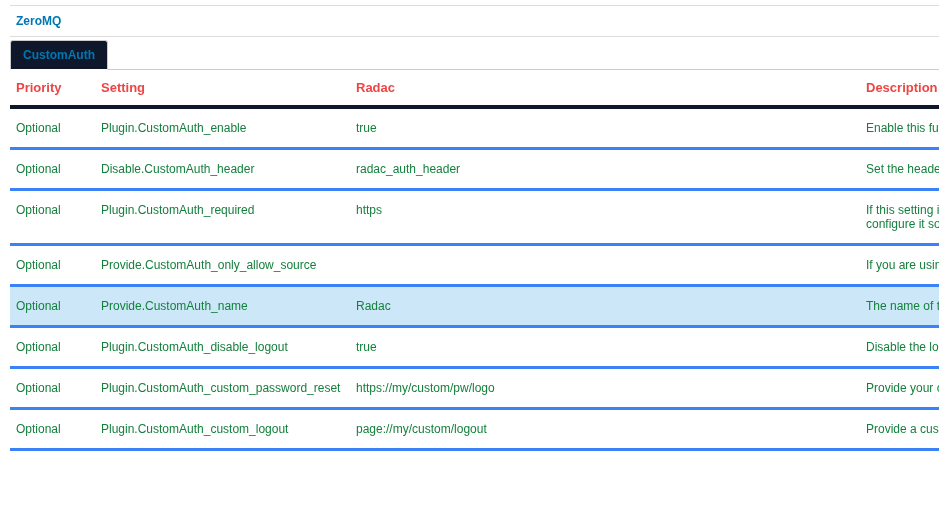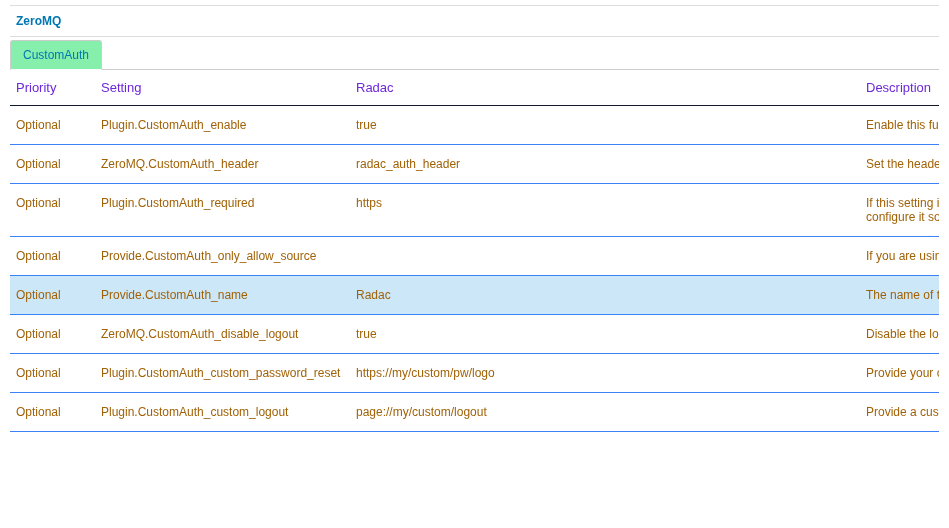--- a/index.html
+++ b/index.html
@@ -20,50 +20,50 @@
       margin-bottom: 2px;
     }
     .tab-bar {
       border-bottom: 1px solid #ccc;
       margin-top: 2px;
     }
     .tab {
       display: inline-block;
       padding: 7px 12px;
       color: #0077b3;
-      font-weight: normal;
+      font-weight: bold;
       border: 1px solid #ccc;
       border-bottom: 1px solid #fff;
-      background: #86efac;
+      background: #0f172a;
       border-top-left-radius: 3px;
       border-top-right-radius: 3px;
       position: relative;
       bottom: -1px;
       cursor: pointer;
     }
     table {
       width: 100%;
       border-collapse: collapse;
       table-layout: fixed;
       margin-top: 0;
     }
     th, td {
       text-align: left;
       padding: 12px 8px 12px 6px;
       vertical-align: top;
-      border-bottom: 1px solid #3b82f6;
+      border-bottom: 3px solid #3b82f6;
       font-size: 12px;
-      color: #a16207;
+      color: #15803d;
       word-wrap: break-word;
     }
     th {
-      font-weight: normal;
+      font-weight: bold;
       font-size: 13px;
-      color: #6d28d9;
-      border-bottom: 1px solid #0f172a;
+      color: #ef4444;
+      border-bottom: 4px solid #0f172a;
       padding: 10px 8px 10px 6px;
     }
     tr.highlight td {
       background: #cce7f7;
     }
     col.priority { width: 85px; }
     col.setting { width: 255px; }
     col.value { width: 510px; }
     col.description { width: 300px; }
     .table-wrapper {
@@ -98,21 +98,21 @@
     </thead>
     <tbody id="tbody">
         <tr>
           <td>Optional</td>
           <td>Plugin.CustomAuth_enable</td>
           <td>true</td>
           <td>Enable this functionality to authenticate wit</td>
         </tr>
         <tr>
           <td>Optional</td>
-          <td>ZeroMQ.CustomAuth_header</td>
+          <td>Disable.CustomAuth_header</td>
           <td>radac_auth_header</td>
           <td>Set the header that you want to use for the header.</td>
         </tr>
         <tr>
           <td>Optional</td>
           <td>Plugin.CustomAuth_required</td>
           <td>https</td>
           <td>If this setting is enabled Altnertatively you can configure it so users will be re</td>
         </tr>
         <tr>
@@ -122,21 +122,21 @@
           <td>If you are using a proxy url as a valid po</td>
         </tr>
         <tr class="highlight">
           <td>Optional</td>
           <td>Provide.CustomAuth_name</td>
           <td>Radac</td>
           <td>The name of the authentication creation page a</td>
         </tr>
         <tr>
           <td>Optional</td>
-          <td>ZeroMQ.CustomAuth_disable_logout</td>
+          <td>Plugin.CustomAuth_disable_logout</td>
           <td>true</td>
           <td>Disable the logo</td>
         </tr>
         <tr>
           <td>Optional</td>
           <td>Plugin.CustomAuth_custom_password_reset</td>
           <td>https://my/custom/pw/logo</td>
           <td>Provide your custom reset their pass</td>
         </tr>
         <tr>

